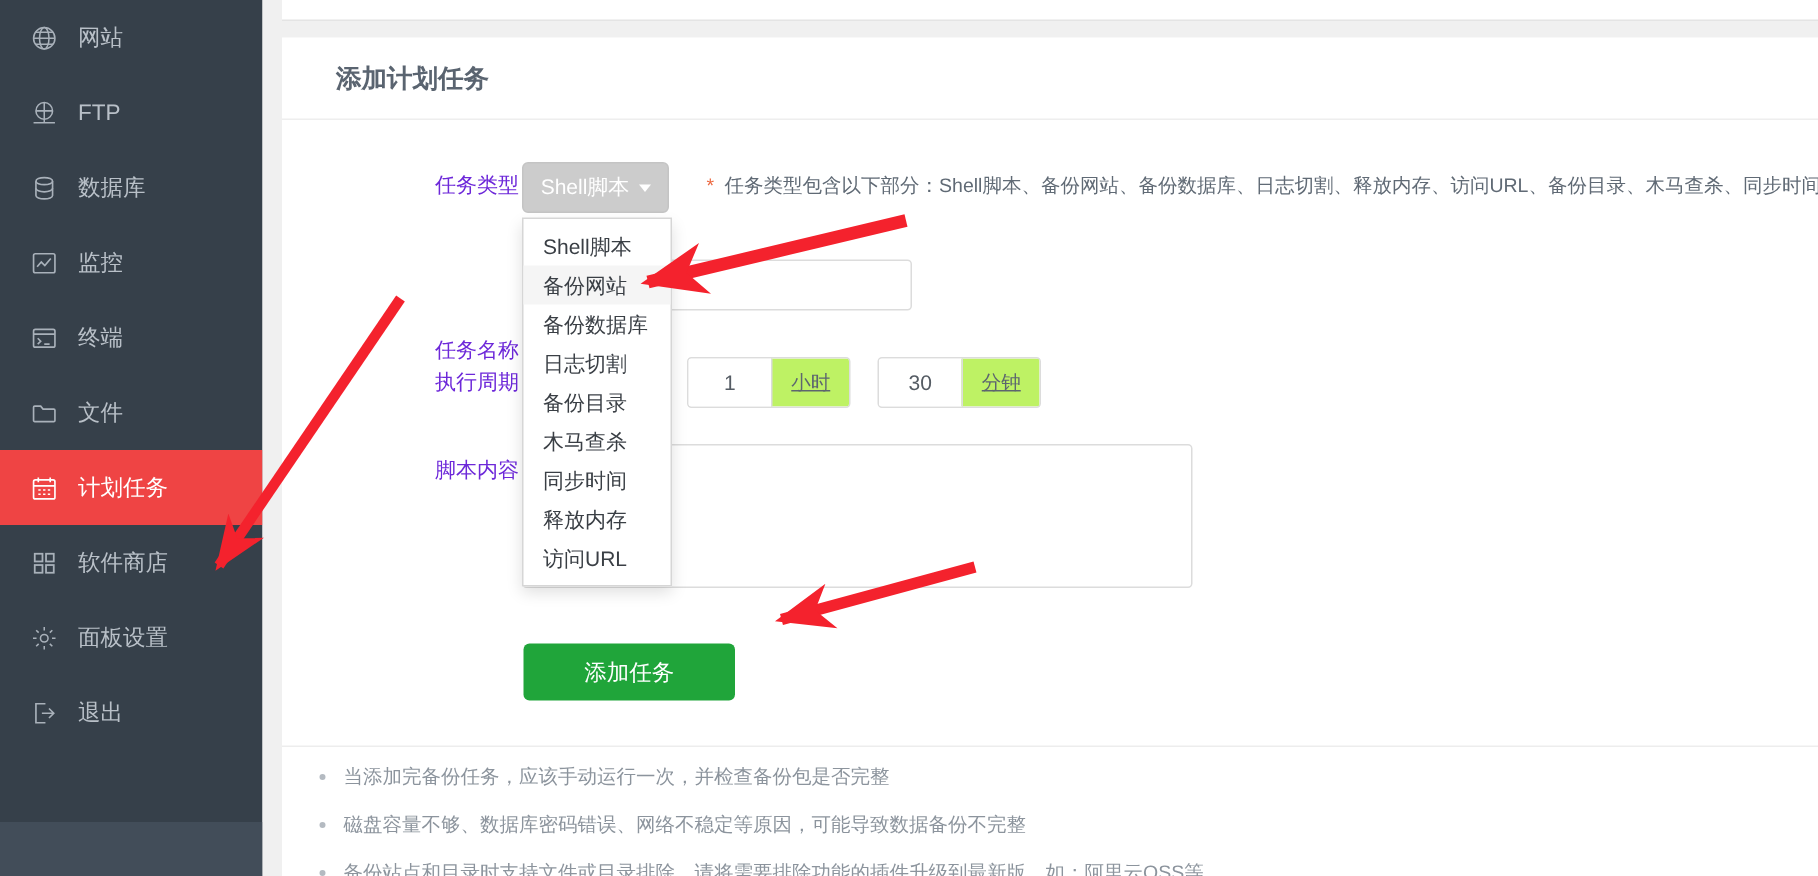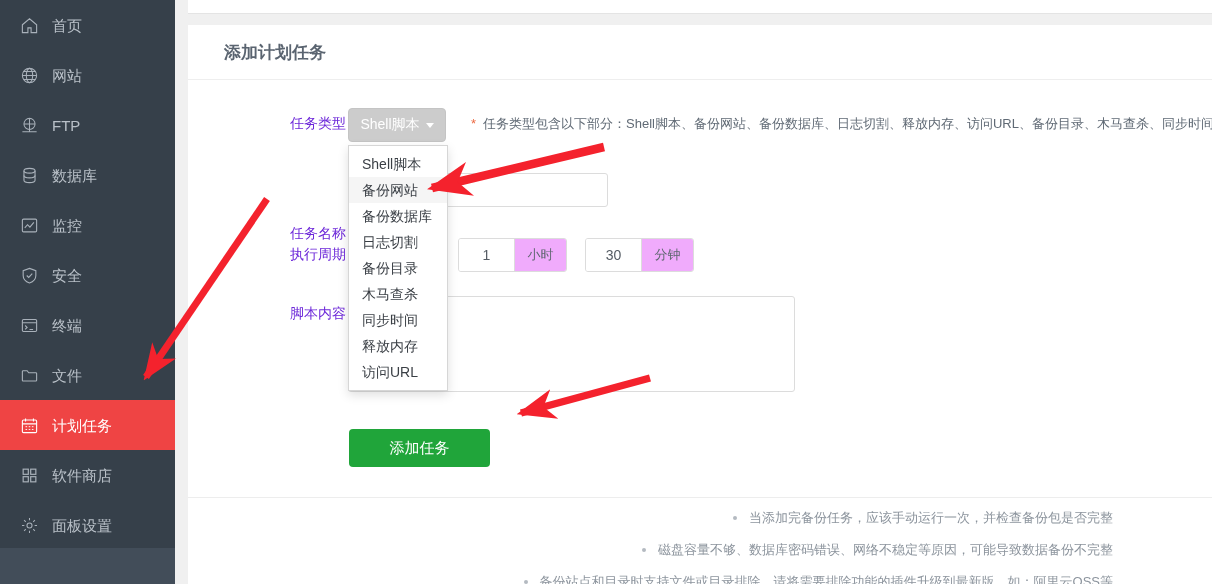--- a/index.html
+++ b/index.html
@@ -137,21 +137,21 @@
   }
   .num-group .num-val {
     width: 55px; display: flex; align-items: center; justify-content: center;
     font-size: 14px; color: #555c64; background: #ffffff;
     border: none; outline: none; text-align: center;
     font-family: "Liberation Sans", sans-serif;
   }
   .num-group .num-unit {
     width: 52px; display: flex; align-items: center; justify-content: center;
     font-size: 13px; color: #5d666f;
-    background: #f0abfc; border-left: 1px solid #dcdcdc;
+    background: #bef264; border-left: 1px solid #dcdcdc; text-decoration: underline;
   }
 
   
   #script-area {
     position: absolute; left: 160px; top: 271px;
     width: 447px; height: 96px;
     border: 1px solid #dcdcdc; border-radius: 3px;
     background: #ffffff; resize: none; outline: none;
     font-size: 13px; color: #444; padding: 7px 9px;
     font-family: "Liberation Mono", monospace;
@@ -169,46 +169,38 @@
   
   #notes-divider {
     position: absolute; left: 0; top: 472px;
     width: 100%; height: 1px; background: #ededed;
   }
 
   
   #notes { position: absolute; left: 25px; top: 484px; width: 900px; }
   .note {
     display: flex; align-items: flex-start;
-    margin-bottom: 14px; font-size: 13px; color: #8c949d; justify-content: flex-end;
+    margin-bottom: 14px; font-size: 13px; color: #8c949d;
   }
   .note .dot {
     width: 4px; height: 4px; border-radius: 50%;
     background: #b4bac1; margin: 7px 12px 0 0; flex: 0 0 4px;
   }
   .note .ntxt { line-height: 18px; white-space: nowrap; }
 
   
   #arrows { position: absolute; left: 0; top: 0; width: 1212px; height: 584px; pointer-events: none; z-index: 60; }
 </style>
 </head>
 <body>
 
 <div id="app">
 
   <nav id="sidebar">
 
-    <div class="nav-item">
-      <span class="nav-ico">
-        <svg width="19" height="19" viewBox="0 0 24 24" fill="none" stroke="#a9b1ba" stroke-width="1.4">
-          <path d="M3 11 L12 3.5 L21 11 V21 H14 V15 H10 V21 H3 Z"></path>
-        </svg>
-      </span>
-      <span class="nav-label">首页</span>
-    </div>
 
     <div class="nav-item">
       <span class="nav-ico">
         <svg width="19" height="19" viewBox="0 0 24 24" fill="none" stroke="#a9b1ba" stroke-width="1.3">
           <circle cx="12" cy="12" r="9"></circle>
             <ellipse cx="12" cy="12" rx="4" ry="9"></ellipse>
           <path d="M3 12h18M4.5 7h15M4.5 17h15"></path>
         </svg>
       </span>
       <span class="nav-label">网站</span>
@@ -238,29 +230,20 @@
     <div class="nav-item">
       <span class="nav-ico">
         <svg width="19" height="19" viewBox="0 0 24 24" fill="none" stroke="#a9b1ba" stroke-width="1.4">
           <rect x="3" y="4" width="18" height="16" rx="1.5"></rect>
           <path d="M6 15l3.5-4 3 3 5-6"></path>
         </svg>
       </span>
       <span class="nav-label">监控</span>
     </div>
 
-    <div class="nav-item">
-      <span class="nav-ico">
-        <svg width="19" height="19" viewBox="0 0 24 24" fill="none" stroke="#a9b1ba" stroke-width="1.4">
-          <path d="M12 3l8 3v6c0 5-3.6 8-8 9.5C7.6 20 4 17 4 12V6z"></path>
-          <path d="M8.5 12l2.5 2.5 4.5-5"></path>
-        </svg>
-      </span>
-      <span class="nav-label">安全</span>
-    </div>
 
     <div class="nav-item">
       <span class="nav-ico">
         <svg width="19" height="19" viewBox="0 0 24 24" fill="none" stroke="#a9b1ba" stroke-width="1.4">
           <rect x="3" y="4.5" width="18" height="15" rx="1.5"></rect>
           <path d="M3 8.5h18M6.5 12l2.5 2.5-2.5 2.5M12 17h4.5"></path>
         </svg>
       </span>
       <span class="nav-label">终端</span>
     </div>

